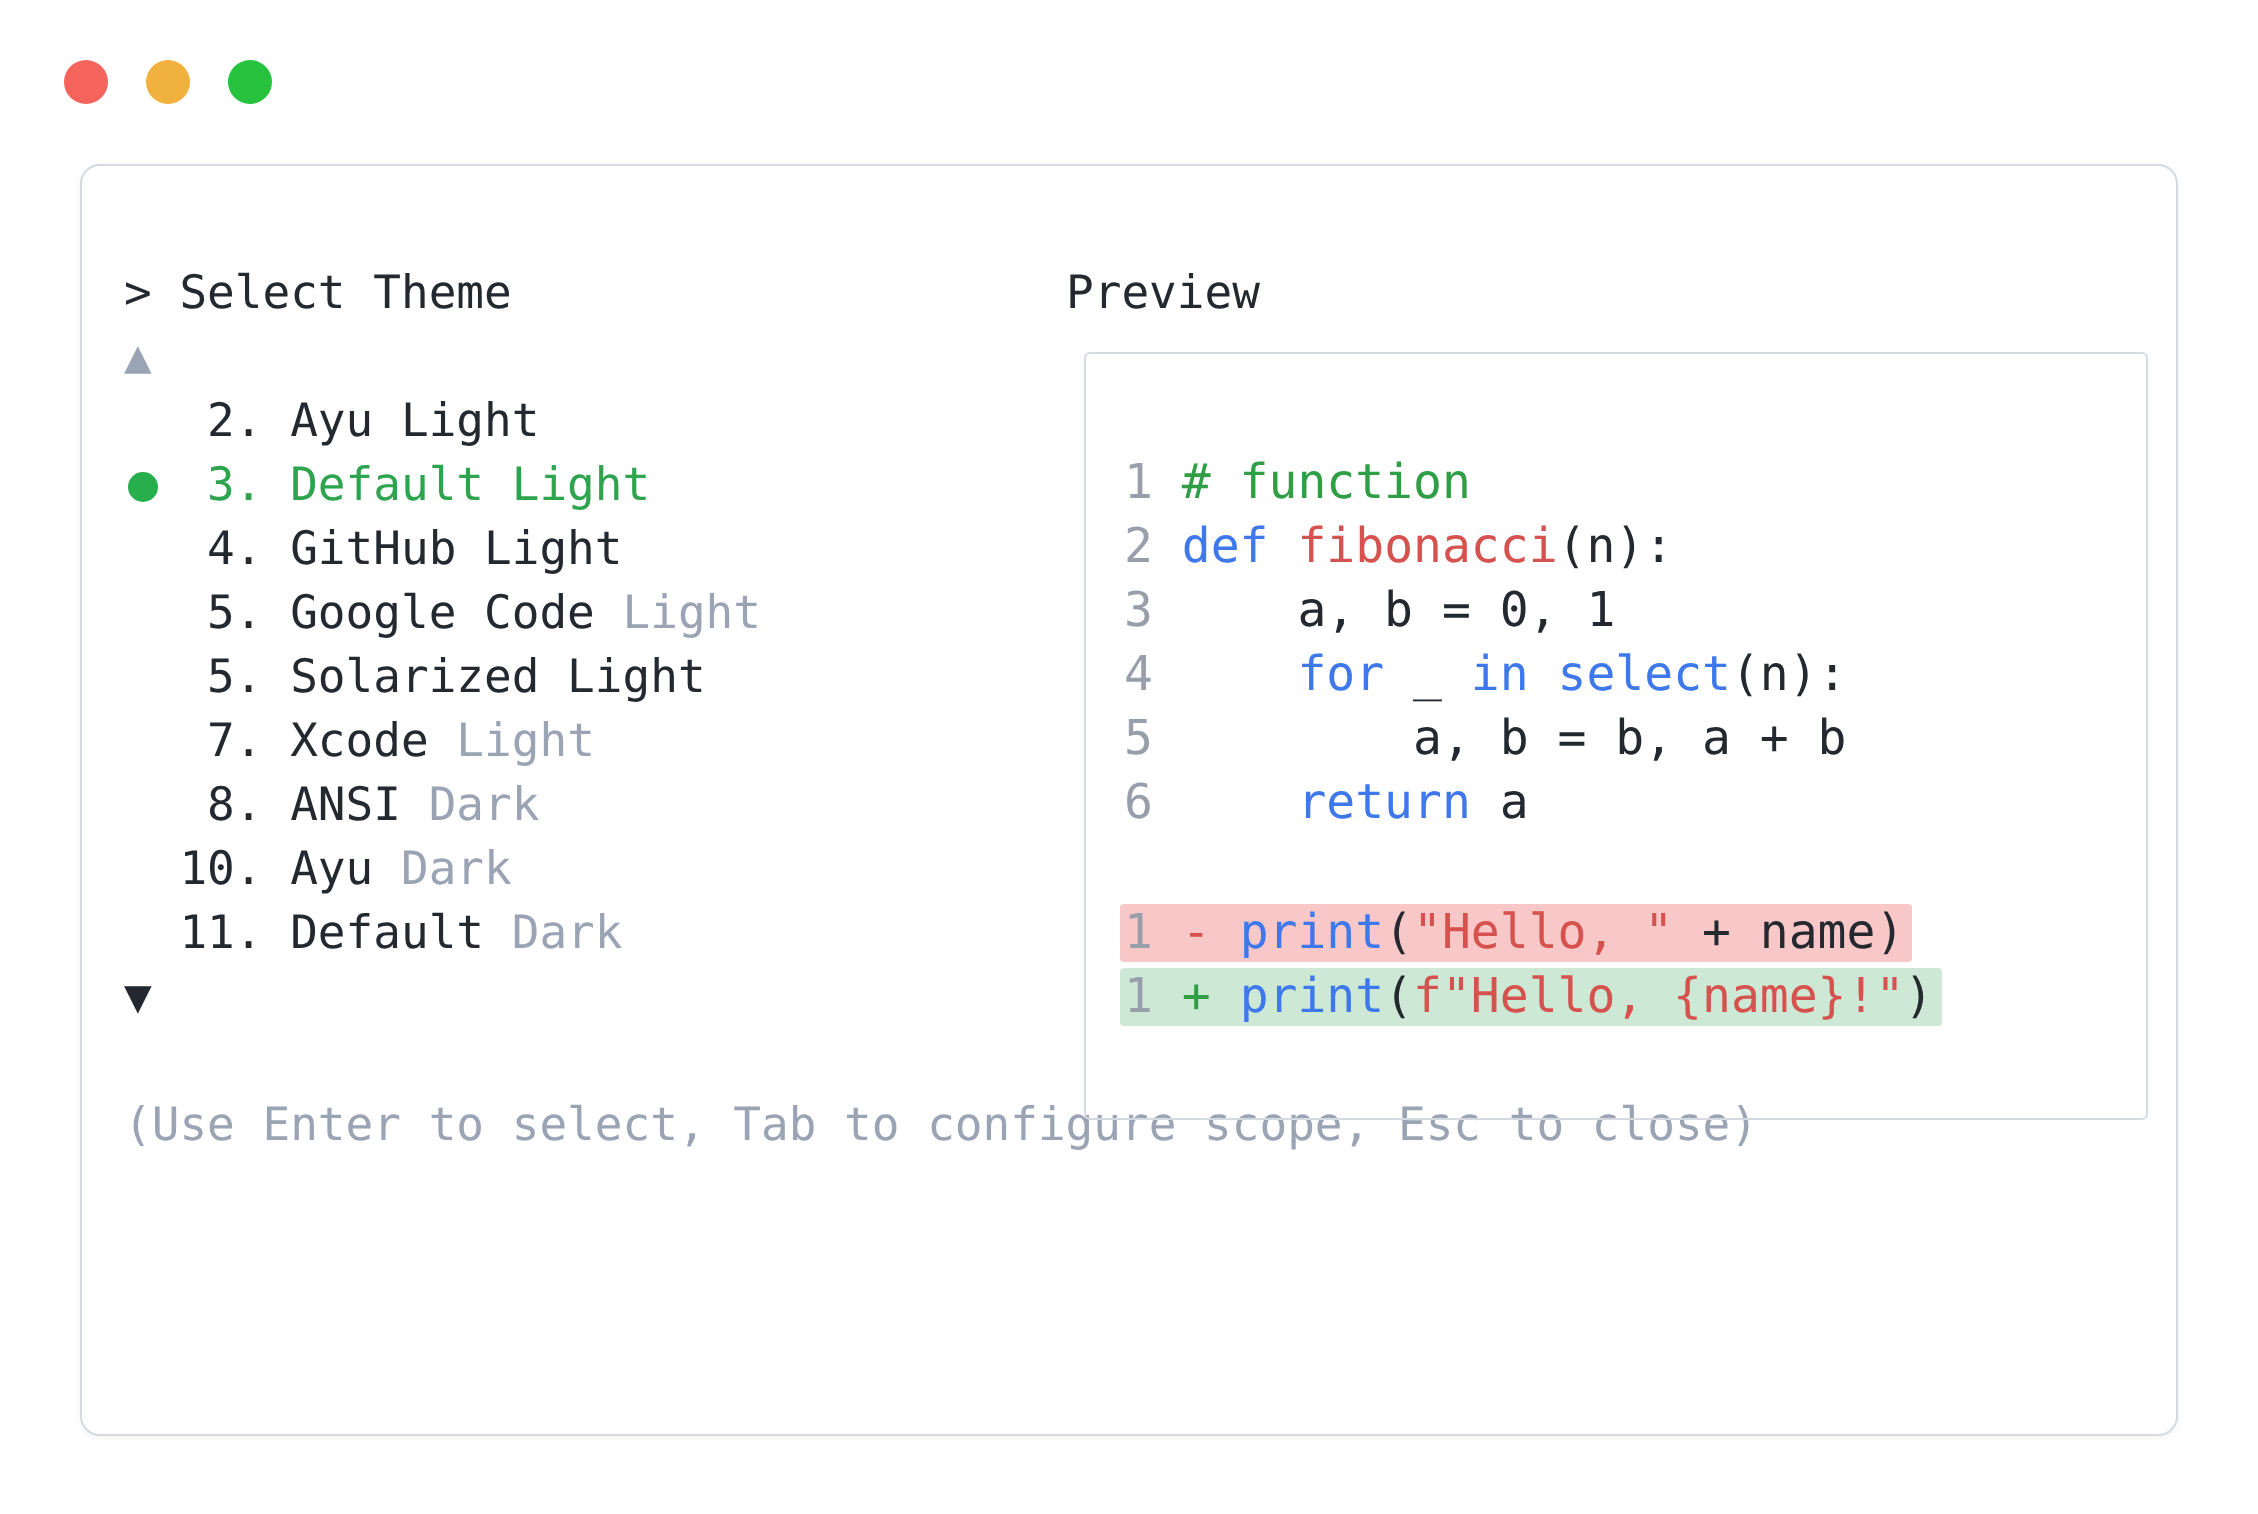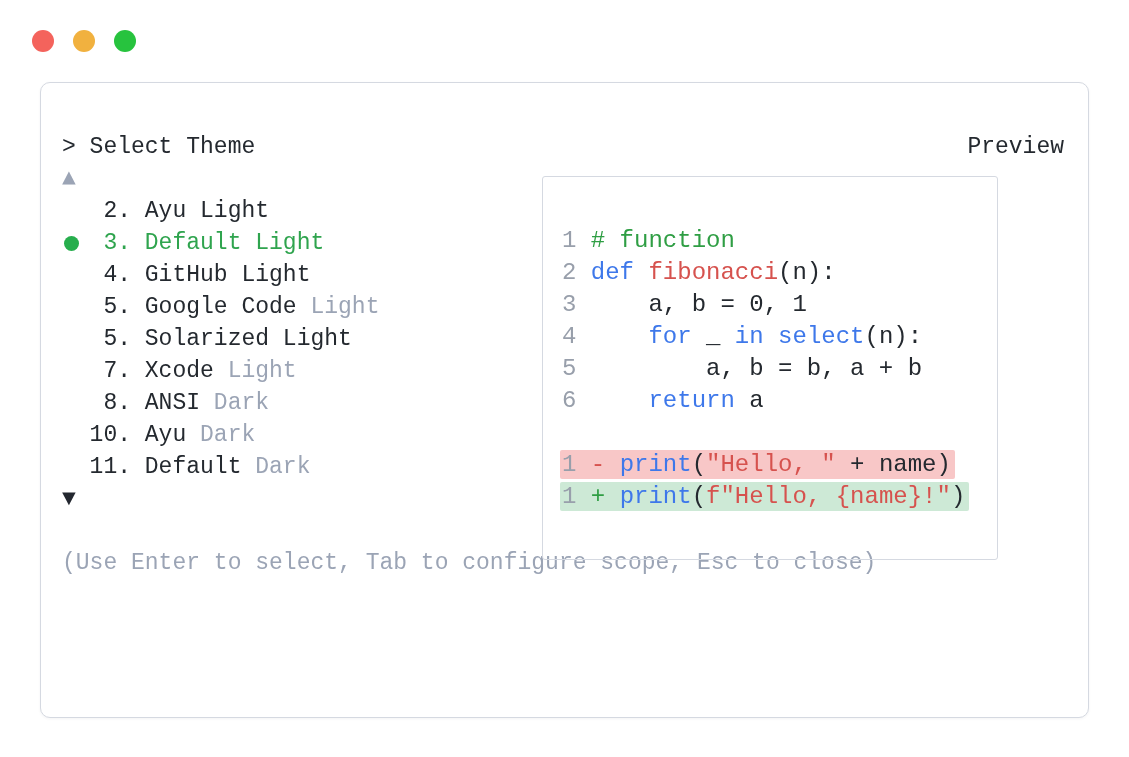--- a/index.html
+++ b/index.html
@@ -10,37 +10,37 @@
   .dots { position:absolute; left:32px; top:30px; display:flex; gap:19px; }
   .dot { width:22px; height:22px; border-radius:50%; }
   .dot-red    { background:var(--dot-red); }
   .dot-yellow { background:var(--dot-yellow); }
   .dot-green  { background:var(--dot-green); }
 
   
   .panel { position:absolute; left:40px; top:82px; width:1049px; height:636px;
            border:1.5px solid var(--border); border-radius:10px; background:#fff;
            box-shadow:0 1px 3px rgba(30,40,60,0.05);
-           padding:48px 24px 0 21px;font-family:Liberation Mono, monospace; }
+           padding:48px 24px 0 21px; }
   .cols { display:flex; }
   .left { width:471px; flex:none; font-size:23px; line-height:32px; color:var(--dark); }
   .row  { height:32px; white-space:pre; }
   .muted { color:var(--muted); }
   .arrow-up   { color:var(--arrow-up); }
   .arrow-down { color:var(--arrow-down); }
   .item-row { position:relative; cursor:default; }
   .item-row.selected { color:var(--selected); }
   .bullet { position:absolute; left:2px; top:9px; width:15px; height:15px;
             border-radius:50%; background:var(--bullet); }
   .footer { margin-top:32px; color:var(--muted); }
 
   
   .right { flex:1; font-size:23px; line-height:32px; color:var(--dark); }
-  .preview-label { height:32px; white-space:pre;text-align:right; }
-  .preview-box { margin-left:9px; margin-top:13px; width:456px; height:384px;
+  .preview-label { height:32px; white-space:pre; }
+  .preview-box { margin-left:9px; margin-top:13px; width:532px; height:384px;
                  border:1.5px solid var(--border); border-radius:3px;
                  padding:48px 0 12px 19px; font-size:24px; line-height:32px; }
   .code-line { height:32px; white-space:pre; }
   .ln { color:var(--ln); }
   .wrap-diff { display:inline-block; height:29px; line-height:29px;
                vertical-align:middle; padding:0 4px 0 2px; margin-left:-2px;
                border-radius:2px; }
   .bg-removed { background:var(--removed-bg); }
   .bg-added   { background:var(--added-bg); }
   .tk-pl  { color:var(--dark); }

